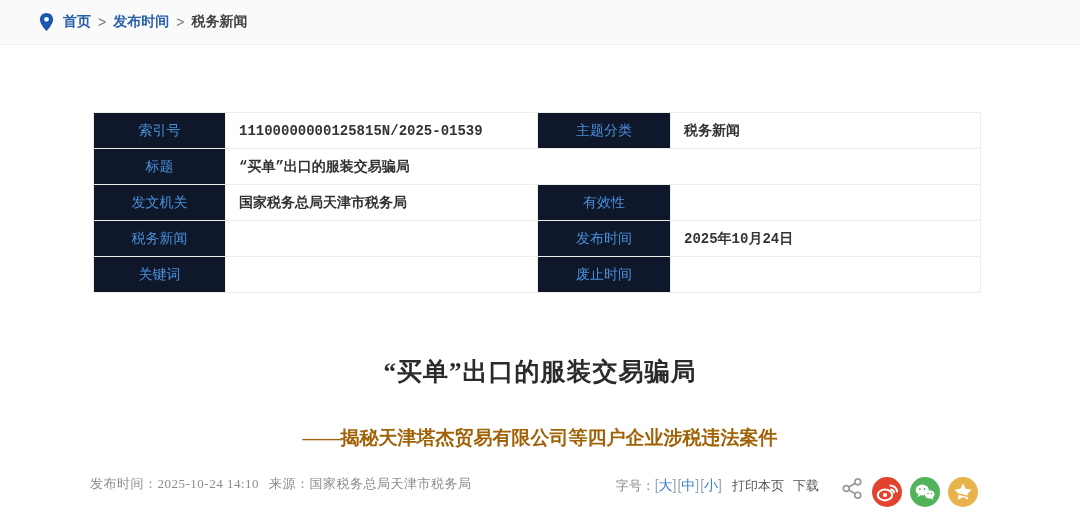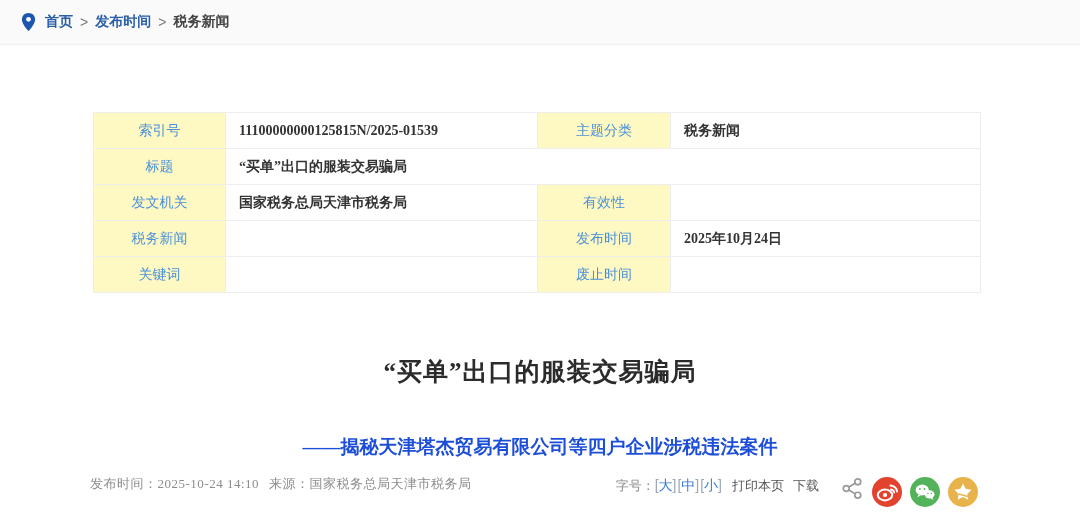--- a/index.html
+++ b/index.html
@@ -15,21 +15,21 @@
 
   
   .crumb-bar {
     position: absolute;
     top: 0; left: 0; right: 0;
     height: 45px;
     background: #fafafa;
     border-bottom: 1px solid #f0f0f0;
     display: flex;
     align-items: center;
-    padding-left: 21px;
+    padding-left: 39px;
     font-size: 14px;
     color: #666;
   }
   .crumb-bar .pin { margin-right: 9px; display: inline-flex; }
   .crumb-link { color: #2a5fa8; font-weight: bold; text-decoration: none; cursor: pointer; }
   .crumb-sep { margin: 0 7px; color: #777; }
   .crumb-current { color: #444; font-weight: bold; }
 
   
   table.info {
@@ -40,31 +40,31 @@
     border-collapse: collapse;
     table-layout: fixed;
   }
   table.info td {
     border: 1px solid #ededed;
     height: 36px;
     font-size: 14px;
     vertical-align: middle;
   }
   td.lbl {
-    background: #fef9c3;
+    background: #0f172a;
     color: #4a90d9;
     text-align: center;
     font-family: "Liberation Sans", sans-serif;
   }
   td.val {
     background: #ffffff;
     color: #333;
     padding: 0 13px;
     font-size: 15px;
-    font-family: Liberation Serif, serif;
+    font-family: Liberation Mono, monospace;
     font-weight: bold;
   }
   col.c-lbl1 { width: 132px; }
   col.c-val1 { width: 312px; }
   col.c-lbl2 { width: 133px; }
   col.c-val2 { width: 310px; }
 
   
   .art-title {
     position: absolute;
@@ -72,27 +72,27 @@
     left: 0; right: 0;
     text-align: center;
     font-family: "Liberation Serif", "DejaVu Serif", serif;
     font-weight: bold;
     font-size: 25px;
     color: #2b2b2b;
     letter-spacing: 1px;
   }
   .art-subtitle {
     position: absolute;
-    top: 434px;
+    top: 425px;
     left: 0; right: 0;
     text-align: center;
     font-family: "Liberation Serif", "DejaVu Serif", serif;
     font-weight: bold;
     font-size: 19px;
-    color: #1d4ed8;
+    color: #a16207;
   }
 
   
   .meta {
     position: absolute;
     left: 90px;
     top: 475px;
     font-family: "Liberation Serif", "DejaVu Serif", serif;
     font-size: 13px;
     color: #8c8c8c;

